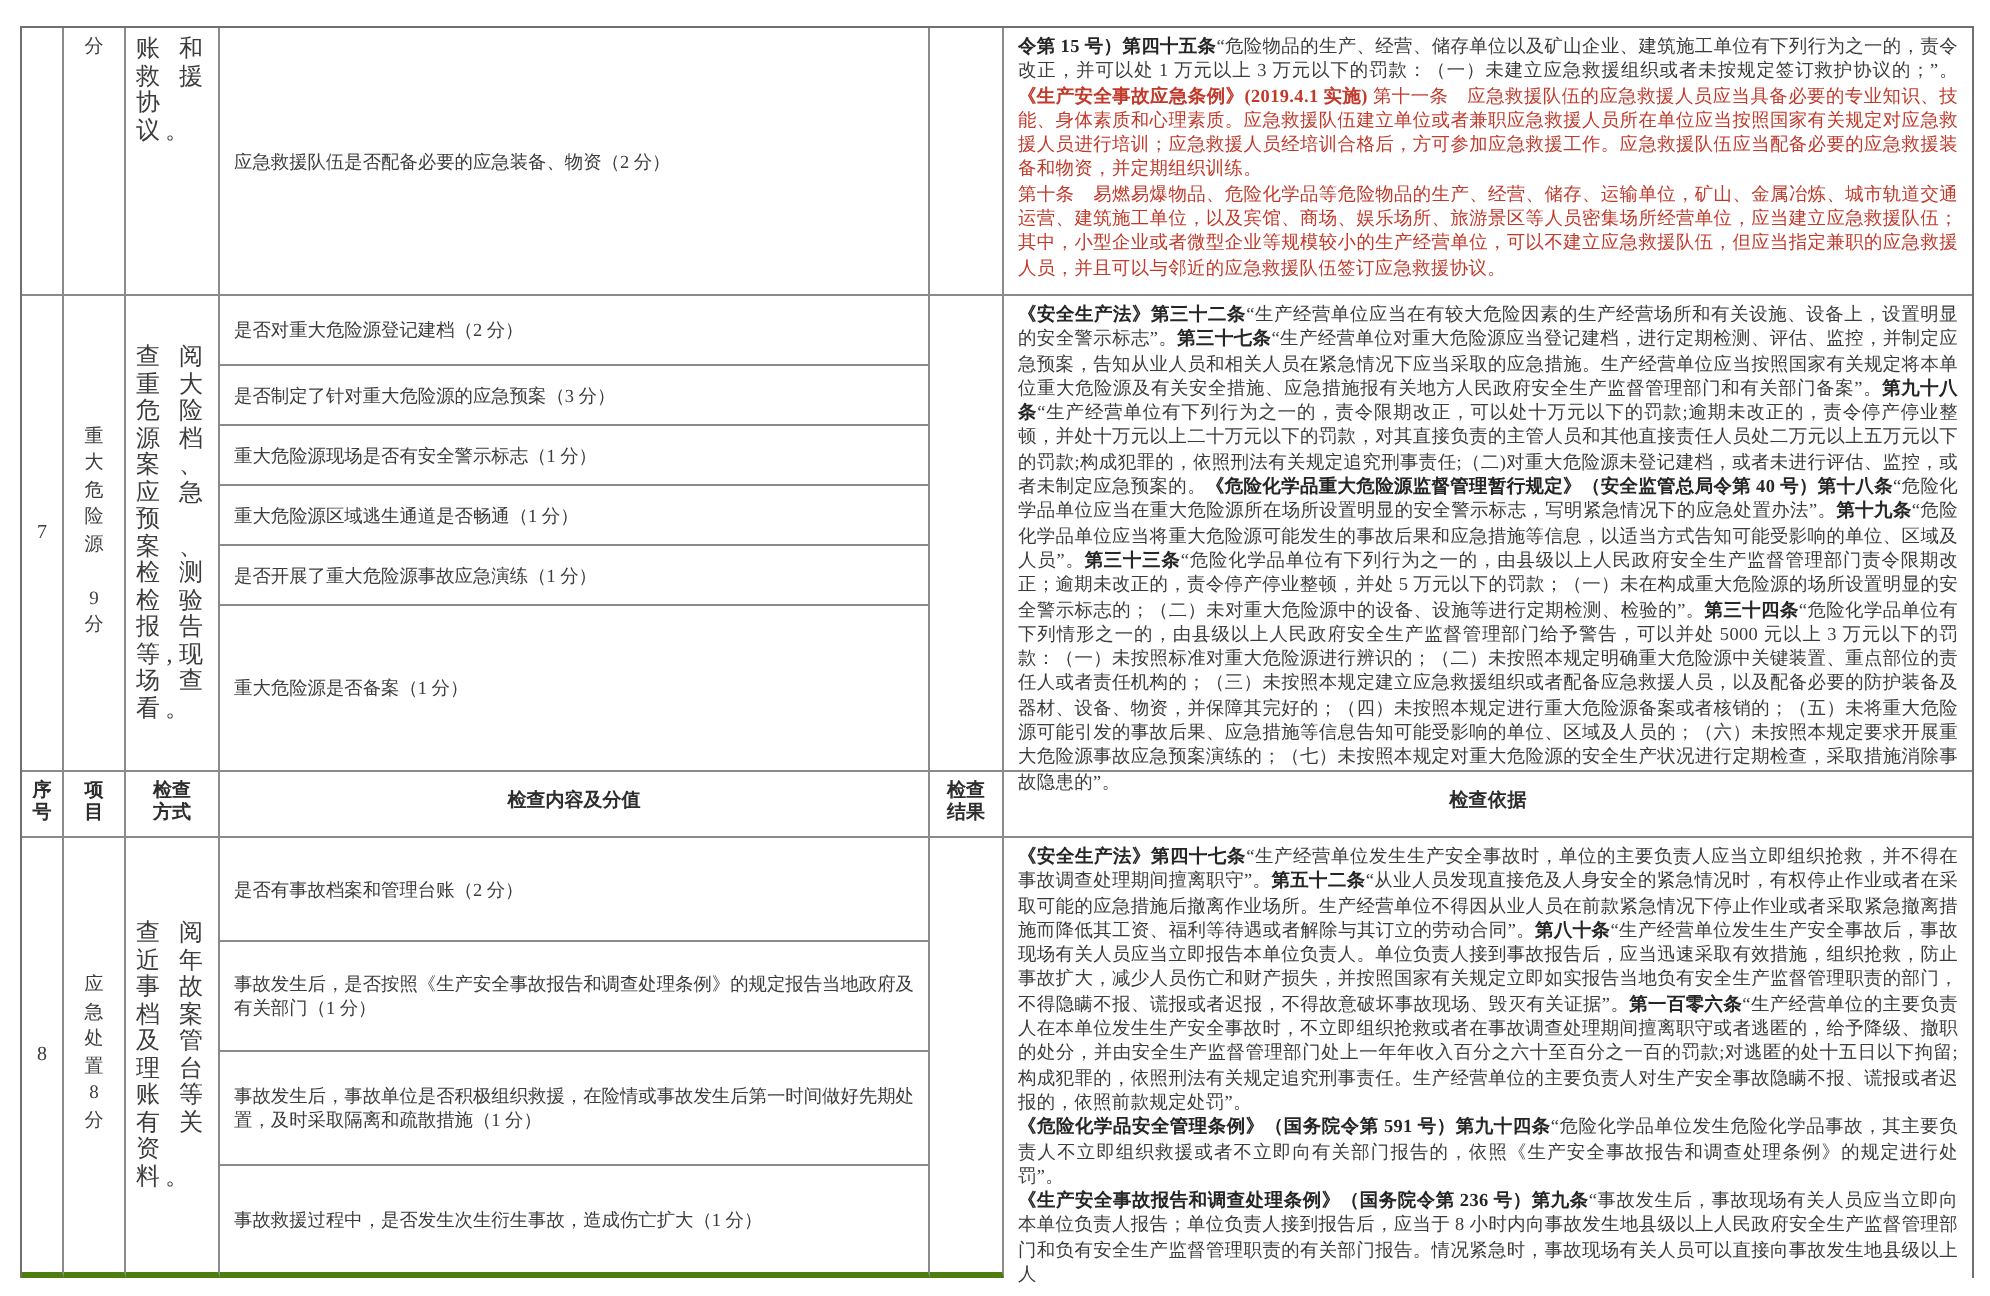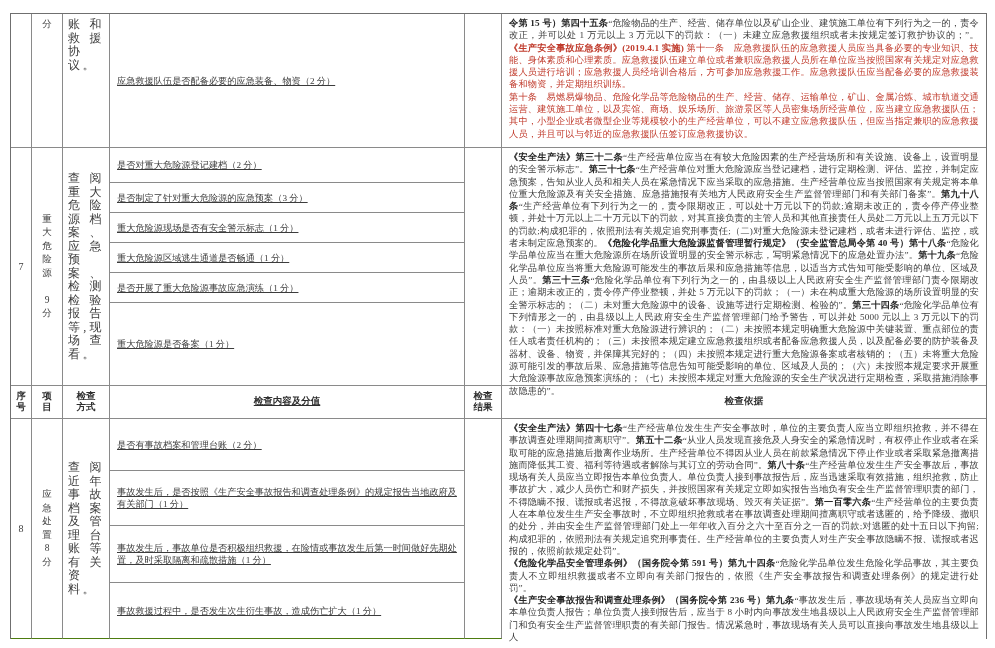--- a/index.html
+++ b/index.html
@@ -8,36 +8,36 @@
          border-top:1px solid #6f6f6f;border-left:1px solid #6f6f6f;border-right:1px solid #6f6f6f;
          box-sizing:border-box;}
   .trow{display:flex;border-bottom:1px solid #8a8a8a;box-sizing:border-box;}
   .trow.last{border-bottom:none;}
   .c{border-right:1px solid #8a8a8a;box-sizing:border-box;overflow:hidden;}
   .c1{width:21px;display:flex;align-items:center;justify-content:center;font-size:10px;}
   .c2{width:31px;display:flex;flex-direction:column;align-items:center;justify-content:center;
       font-size:9.5px;line-height:13.5px;white-space:pre-line;text-align:center;}
   .c3{width:47px;display:flex;flex-direction:column;justify-content:center;
       font-size:12px;line-height:13.5px;letter-spacing:2.5px;padding:0 5px;text-align:justify;}
-  .c4{width:355px;display:flex;flex-direction:column;text-decoration:underline;}
+  .c4{width:355px;display:flex;flex-direction:column;}
   .c5{width:37px;}
   .c6{flex:1;border-right:none;font-size:9.2px;line-height:12.3px;letter-spacing:0.2px;
       padding:3px 7px 0 7px;text-align:justify;overflow:visible;}
   .top-align{justify-content:flex-start;padding-top:4px;}
   .sub{display:flex;align-items:center;padding:2px 7px;border-bottom:1px solid #8a8a8a;
        font-size:9.2px;line-height:12px;box-sizing:border-box;}
   .sub:last-child{border-bottom:none;flex:1;}
   .header .hc{display:flex;align-items:center;justify-content:center;font-weight:bold;
       font-size:9.5px;line-height:11.5px;white-space:pre-line;text-align:center;color:#2e2e2e;}
   .para{margin:0;}
   .b{font-weight:bold;color:#262626;}
   .r{color:#c03a2b;}
   .rb{color:#c03a2b;font-weight:bold;}
   
-  .row8 .c1,.row8 .c2,.row8 .c3,.row8 .c4,.row8 .c5{border-bottom:1px solid #4d7c0f;}
+  .row8 .c1,.row8 .c2,.row8 .c3,.row8 .c4,.row8 .c5{border-bottom:3px solid #4d7c0f;}
   .row8 .c6{overflow:visible;}
 </style>
 </head>
 <body>
 
 <div class="table">
 
   <div class="trow" style="height:134px;">
     <div class="c c1"></div>
     <div class="c c2 top-align">分</div>

